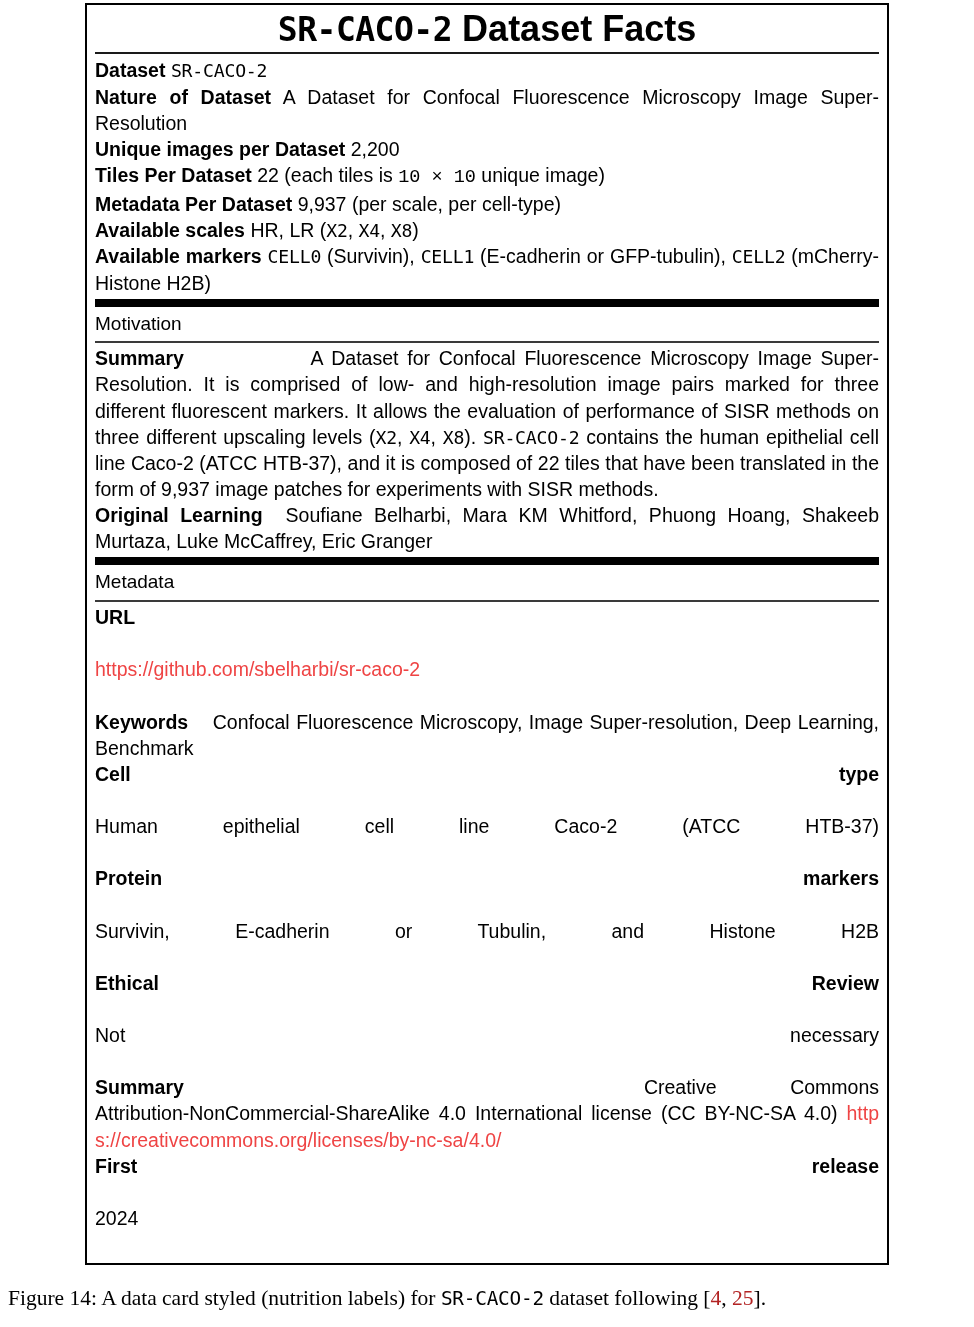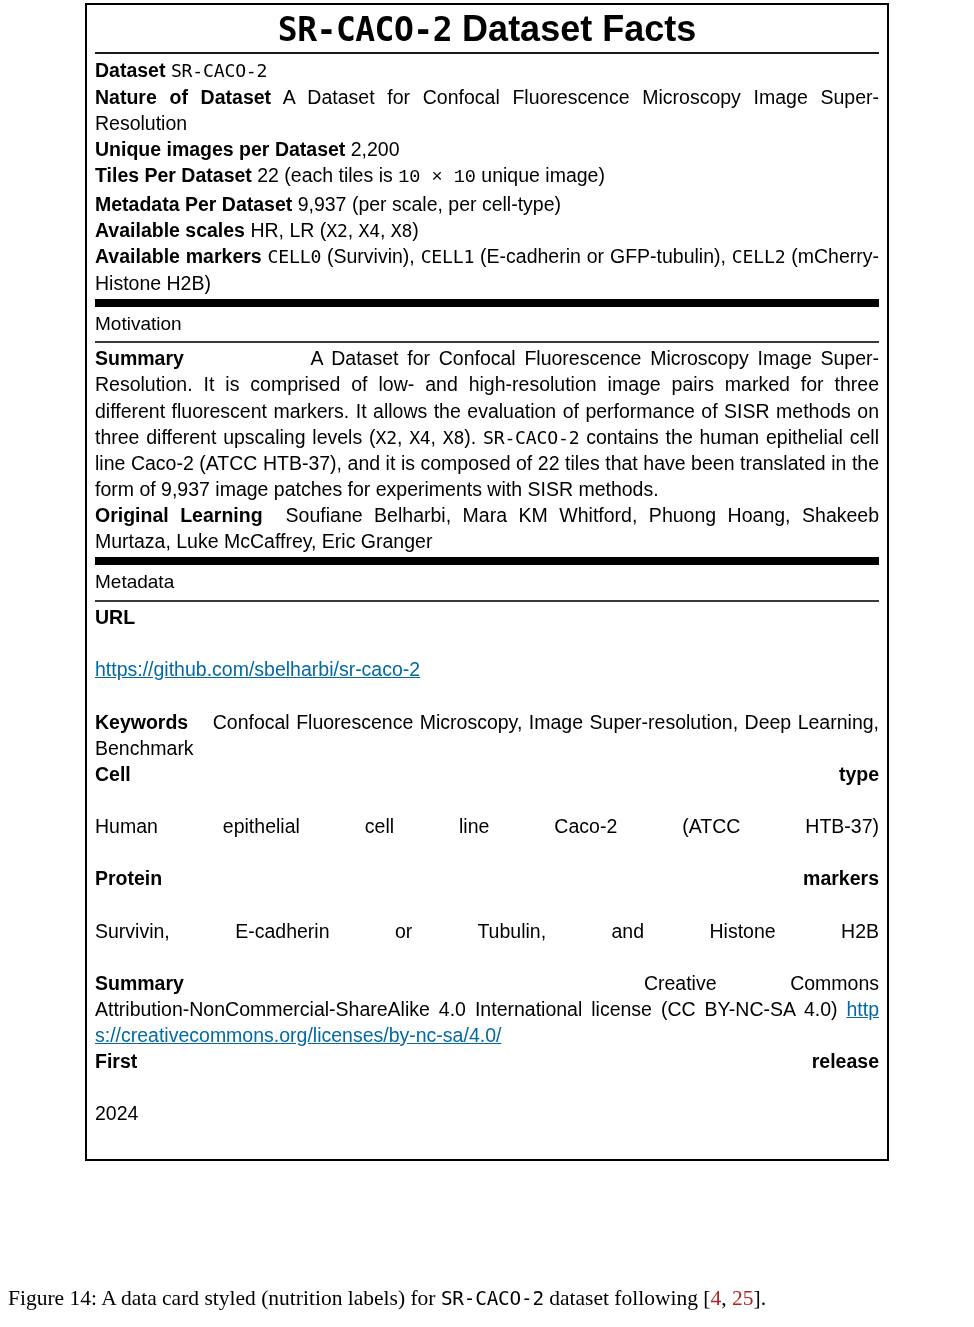--- a/index.html
+++ b/index.html
@@ -93,23 +93,22 @@
   .mono {
     font-family: "DejaVu Sans Mono", "Liberation Mono", monospace;
     font-size: 0.93em;
     letter-spacing: -0.2px;
   }
   .math {
     font-family: Liberation Mono, monospace;
     font-size: 0.95em;
   }
   .url {
-    color: #0369a1;
+    color: #ef4444;
     word-break: break-all;
-    text-decoration: underline;
   }
 
   
   .row-just {
     display: block;
     text-align: justify;
     text-justify: inter-word;
   }
   .row-just::after {
     content: "";
@@ -235,20 +234,23 @@
 
         <p class="row-just">
           <span class="lbl">Cell type</span><span class="spacer-fill"></span><span>Human epithelial cell line Caco-2 (ATCC HTB-37)</span>
         </p>
 
         <p class="row-just">
           <span class="lbl">Protein markers</span><span class="spacer-fill"></span><span>Survivin, E-cadherin or Tubulin, and Histone H2B</span>
         </p>
 
 
+        <p class="row-just">
+          <span class="lbl">Ethical Review</span><span class="spacer-fill"></span><span>Not necessary</span>
+        </p>
 
         <p>
           <span class="lbl">Summary</span><span style="display:inline-block;width:460px"></span><span>Creative Commons Attribution-NonCommercial-ShareAlike 4.0 International license (CC BY-NC-SA 4.0) </span><span class="url">https://creativecommons.org/licenses/by-nc-sa/4.0/</span>
         </p>
 
         <p class="row-just">
           <span class="lbl">First release</span><span class="spacer-fill"></span><span>2024</span>
         </p>
       </div>
 

